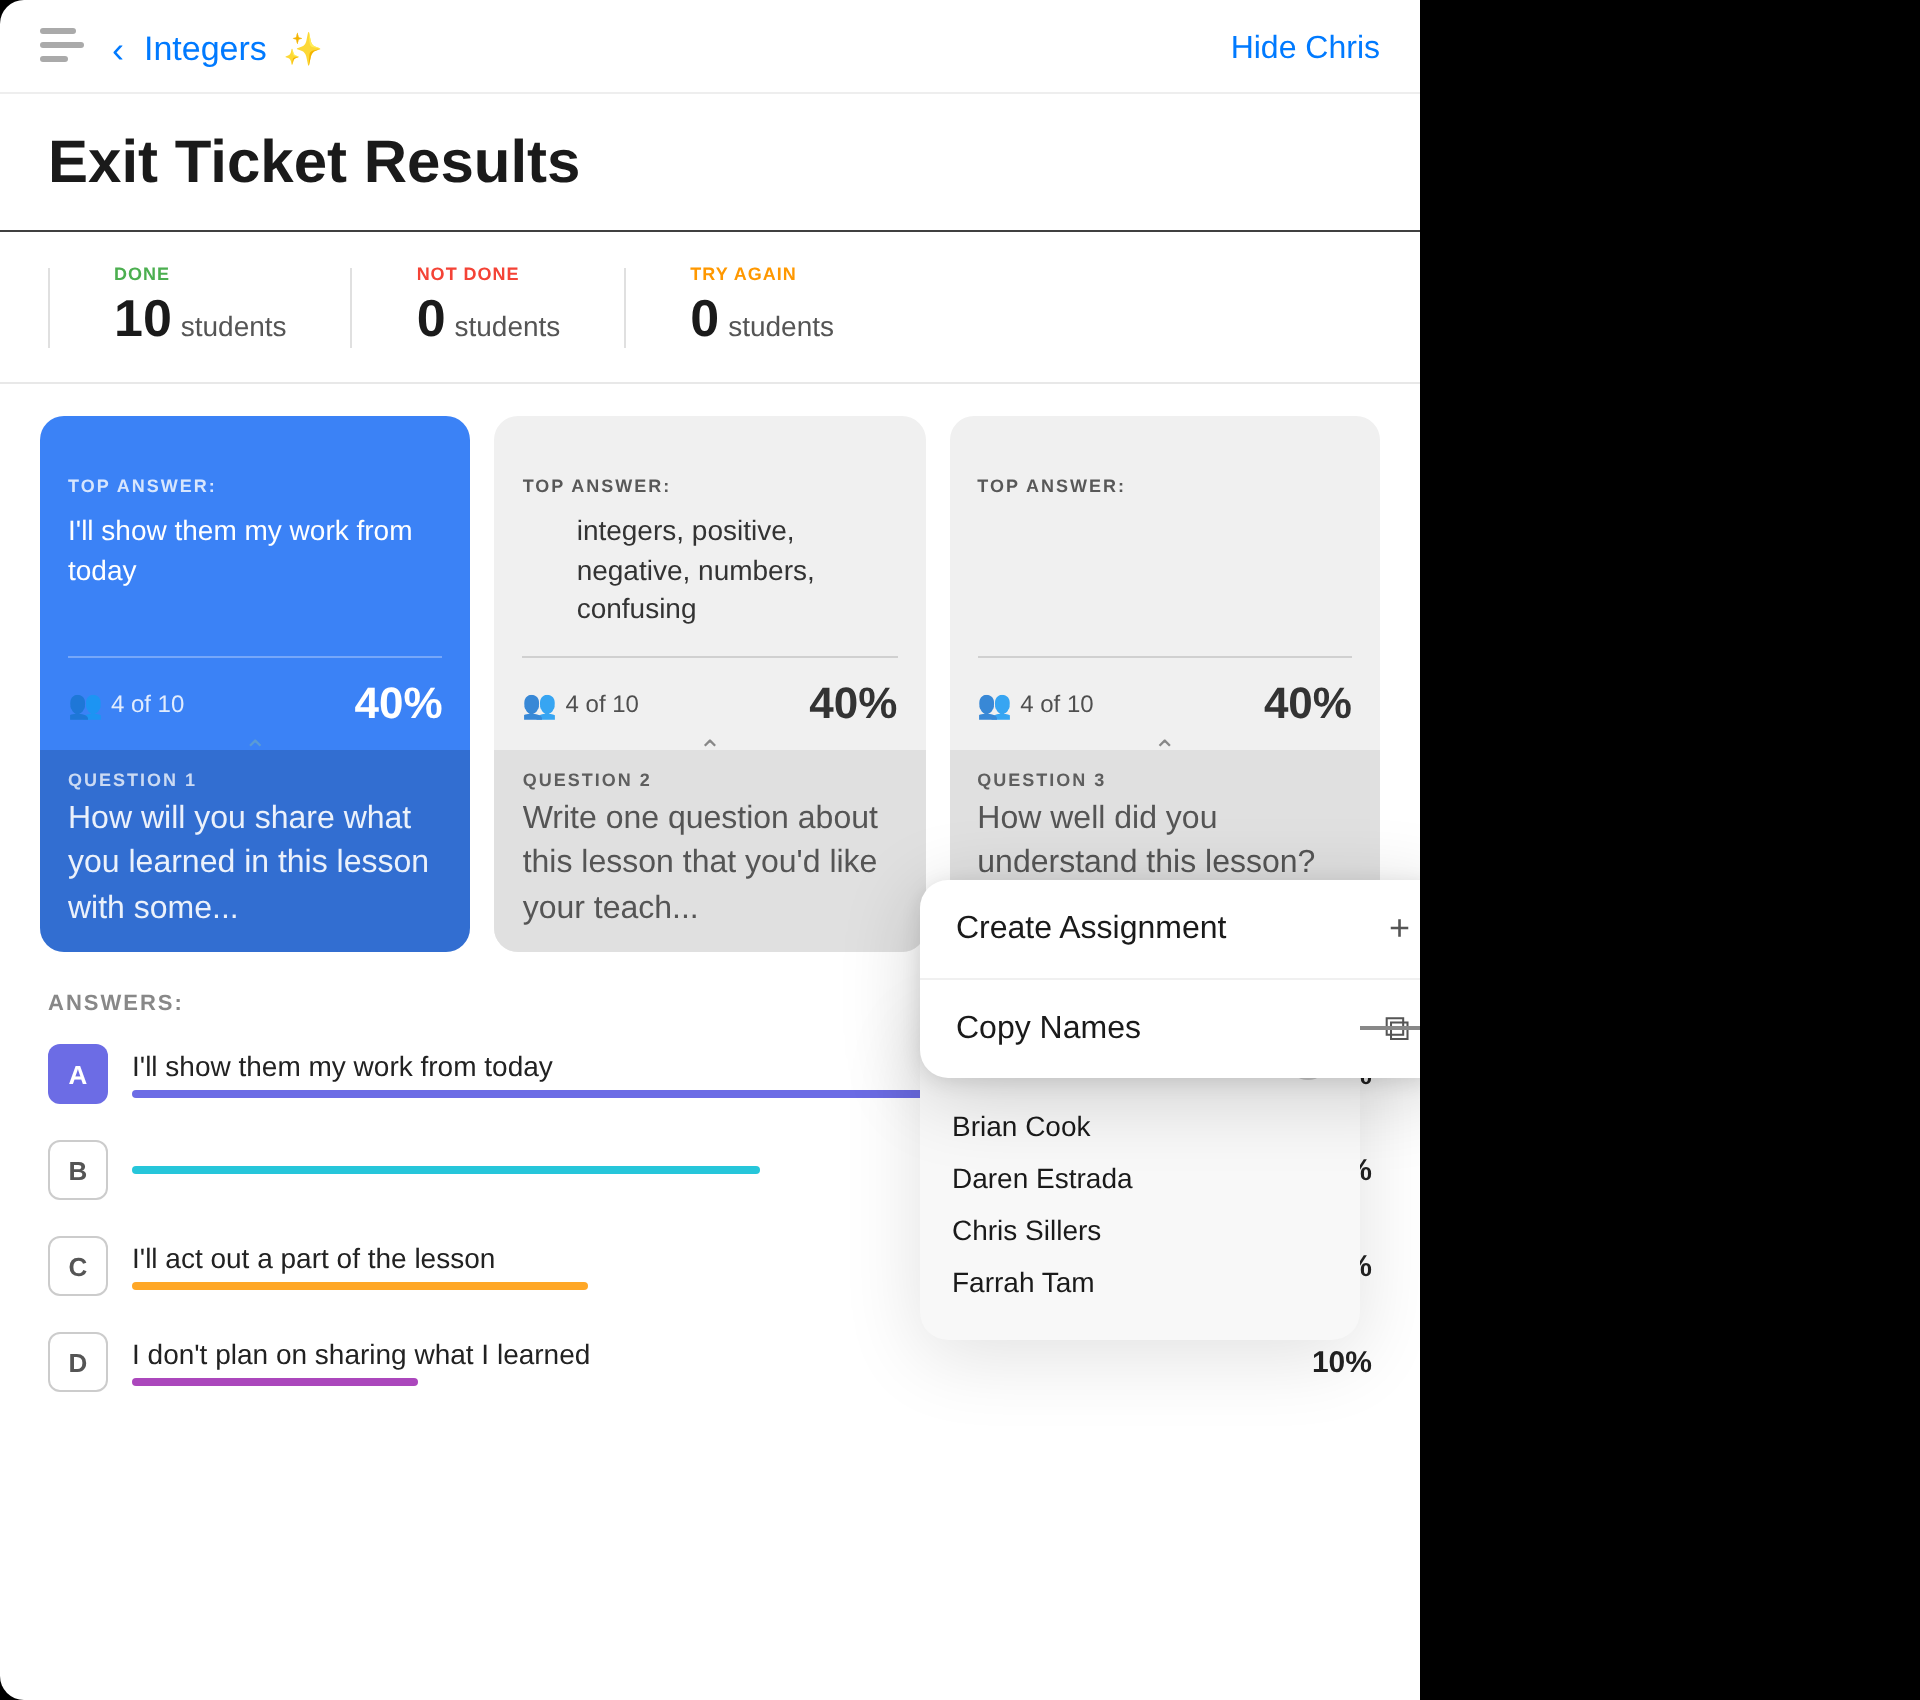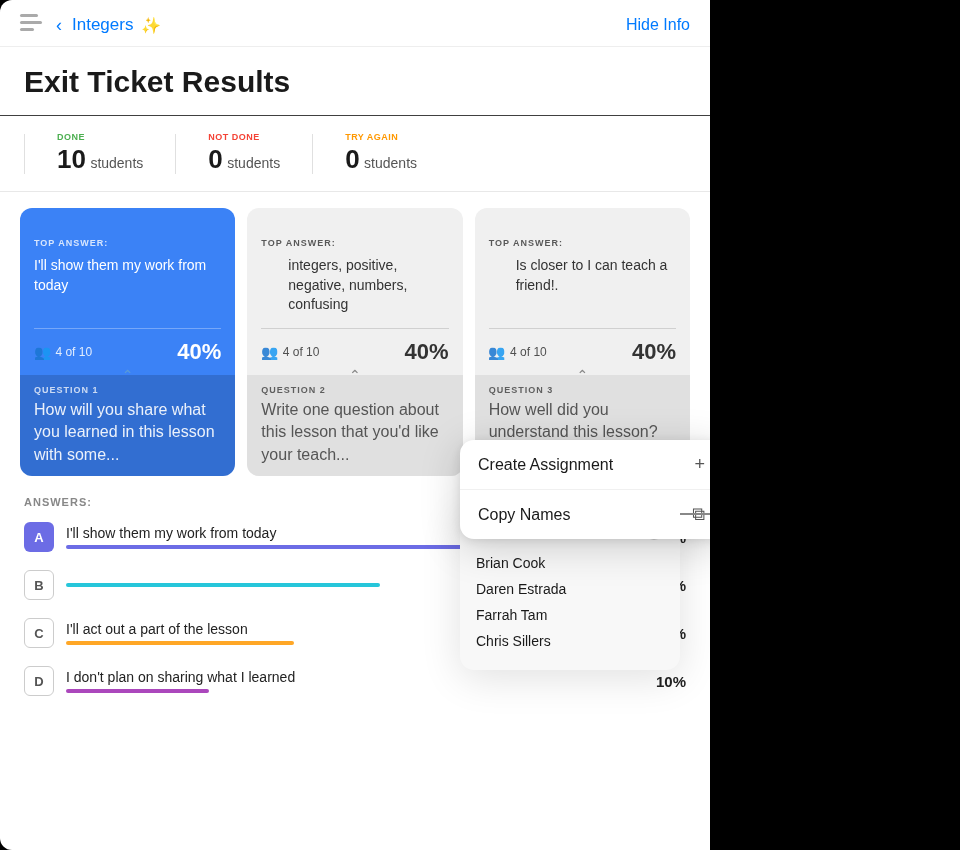--- a/index.html
+++ b/index.html
@@ -367,21 +367,21 @@
       <div class="nav-left">
         <div class="sidebar-icon">
           <div class="sidebar-icon-bar"></div>
           <div class="sidebar-icon-bar"></div>
           <div class="sidebar-icon-bar"></div>
         </div>
         <span class="back-arrow">‹</span>
         <span class="breadcrumb-text">Integers</span>
         <span class="sparkle">✨</span>
       </div>
-      <button class="hide-info-btn">Hide Info</button>
+      <button class="hide-info-btn">Hide Chris</button>
     </div>
 
     <div class="page-title">Exit Ticket Results</div>
 
     <div class="stats-row">
       <div class="stat-divider"></div>
       <div class="stat-item stat-done">
         <span class="stat-label">DONE</span>
         <div>
           <span class="stat-value">10</span>
@@ -448,21 +448,20 @@
             <span class="chevron-up">⌃</span>
           </div>
           <div class="card-bottom-label">QUESTION 2</div>
           <div class="card-bottom-text">Write one question about this lesson that you'd like your teach...</div>
         </div>
       </div>
 
       <div class="question-card card-gray">
         <div class="card-top">
           <div class="card-top-label">TOP ANSWER:</div>
-          <div class="card-answer-text">Is closer to I can teach a friend!.</div>
         </div>
         <div class="card-divider"></div>
         <div class="card-stats">
           <div class="card-count">
             <span style="font-size:14px;">👥</span>
             <span>4 of 10</span>
           </div>
           <div class="card-percent" style="color:#333;">40%</div>
         </div>
         <div class="card-bottom">
@@ -536,22 +535,22 @@
                 <path d="M1 13c0-2.76 2.24-5 5-5h4c2.76 0 5 2.24 5 5" stroke="#888" stroke-width="1.5" fill="none"></path>
               </svg>
             <span>4 of 10</span>
           </span>
           <div class="info-circle">i</div>
         </div>
       </div>
       <div>
         <div class="student-name">Brian Cook</div>
         <div class="student-name">Daren Estrada</div>
+        <div class="student-name">Chris Sillers</div>
         <div class="student-name">Farrah Tam</div>
-        <div class="student-name">Chris Sillers</div>
       </div>
     </div>
 
     <div class="popup-arrow"></div>
   </div>
 
   <div style="flex:1; background:#000;"></div>
 </div>
 
 </body></html>

